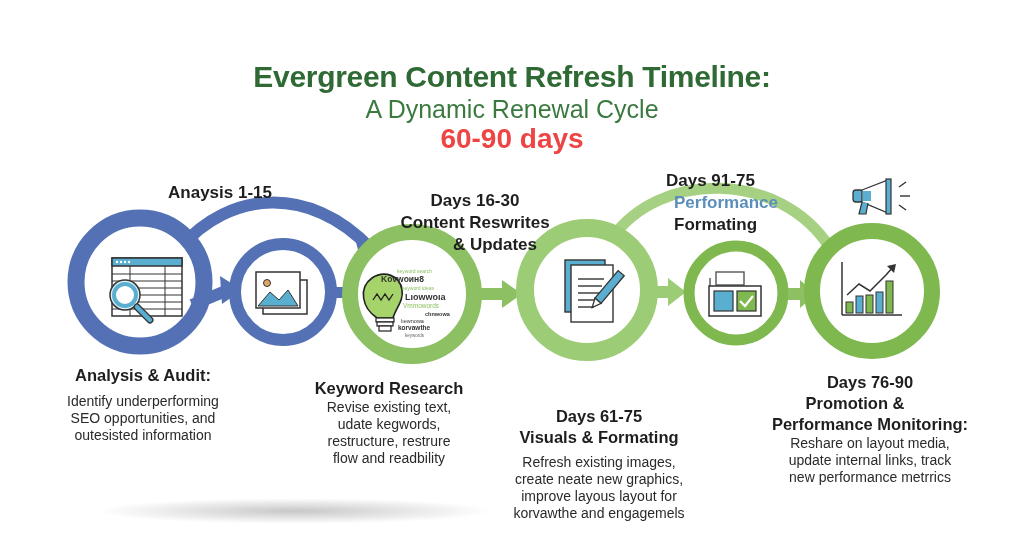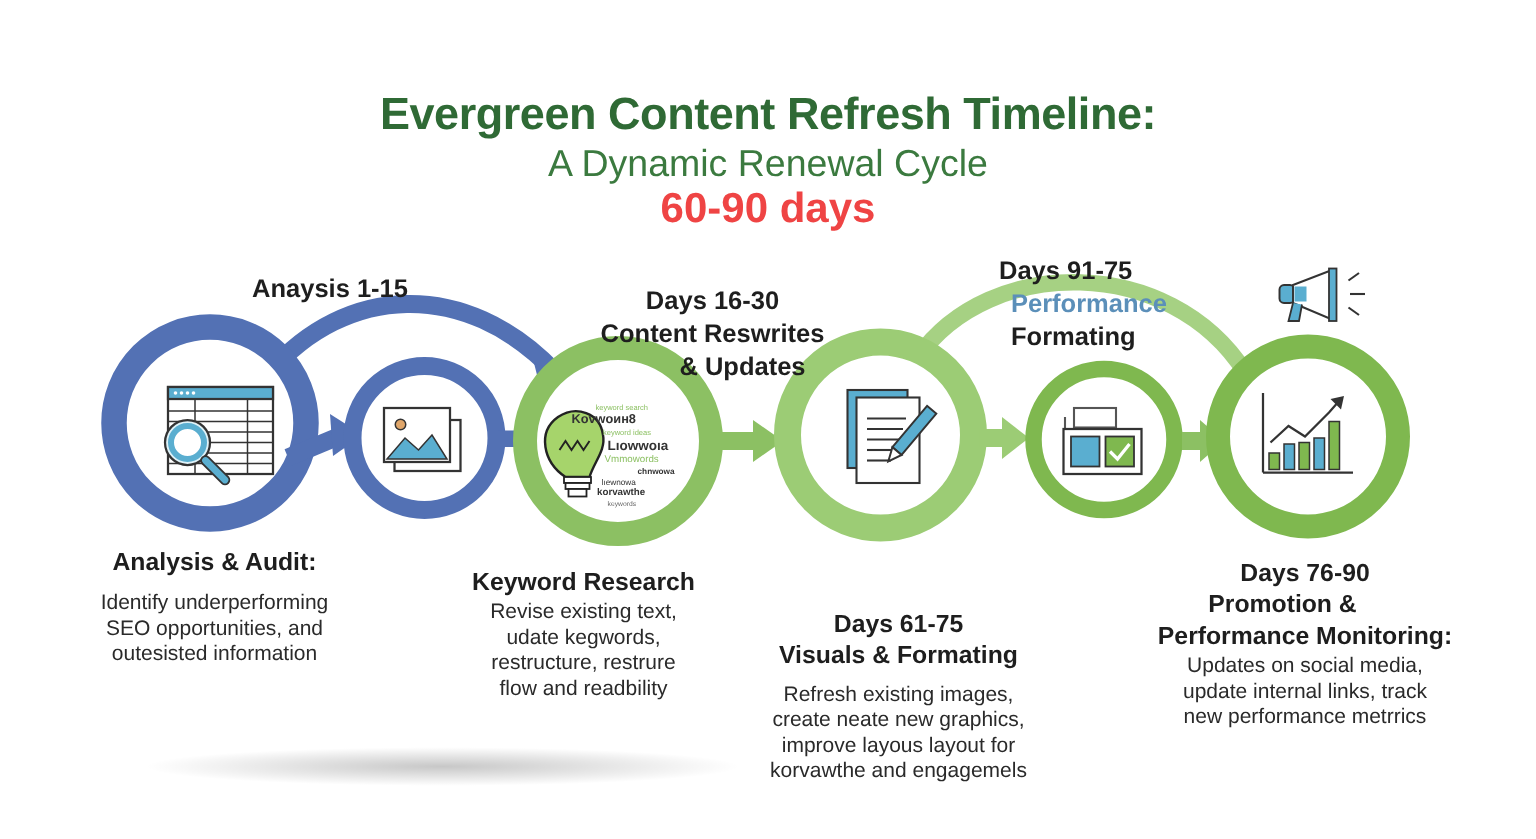--- a/index.html
+++ b/index.html
@@ -236,18 +236,18 @@
   <div class="b">Refresh existing images,</div>
   <div class="b">create neate new graphics,</div>
   <div class="b">improve layous layout for</div>
   <div class="b">korvawthe and engagemels</div>
 </div>
 
 <div class="abs desc" style="left:765px; top:372px; width:210px;">
   <div class="h">Days 76-90</div>
   <div class="h" style="padding-right:30px">Promotion &amp;</div>
   <div class="h">Performance Monitoring:</div>
-  <div class="b">Updates on social media,</div>
+  <div class="b">Reshare on layout media,</div>
   <div class="b">update internal links, track</div>
   <div class="b">new performance metrrics</div>
 </div>
 
 <div class="abs shadow"></div>
 
 </body></html>

